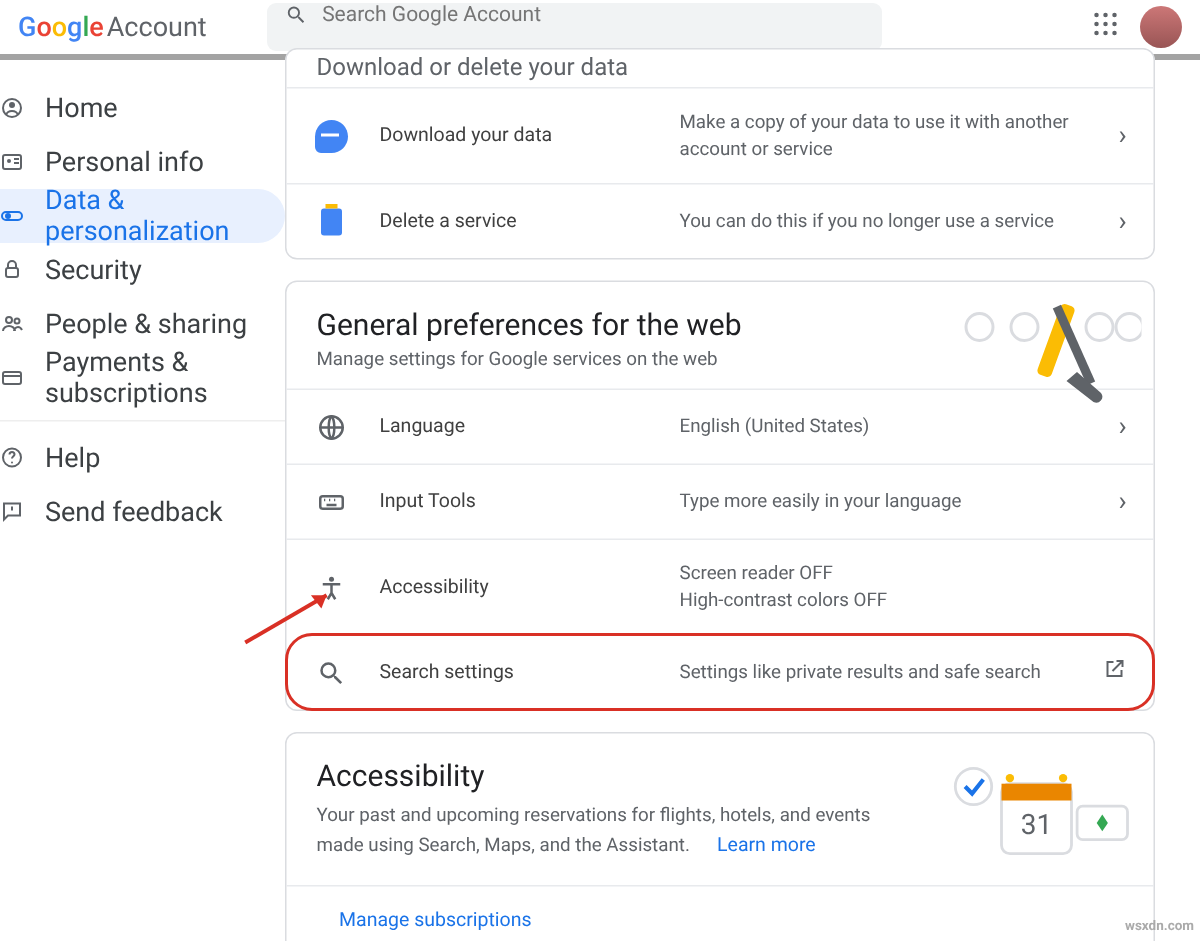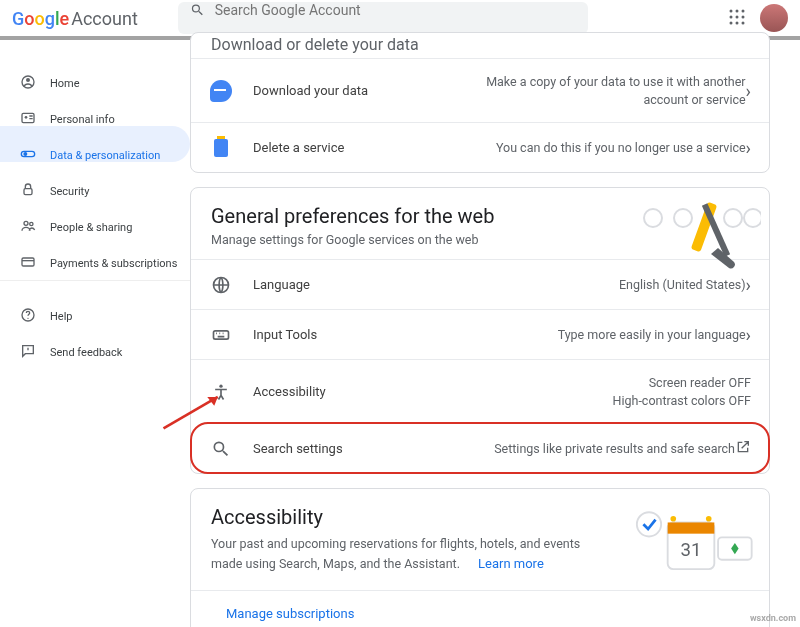--- a/index.html
+++ b/index.html
@@ -8,36 +8,36 @@
 .logo-g { font-size: 18px; font-weight: 500; }
 .logo-g span:nth-child(1){color:#4285F4}.logo-g span:nth-child(2){color:#EA4335}.logo-g span:nth-child(3){color:#FBBC05}.logo-g span:nth-child(4){color:#4285F4}.logo-g span:nth-child(5){color:#34A853}.logo-g span:nth-child(6){color:#EA4335}
 .logo-acct { font-size: 18px; color:#5f6368; margin-left:2px; font-weight:400; }
 .searchbox { margin-left: 40px; background:#f1f3f4; border-radius:6px; height:32px; display:flex; align-items:flex-start; padding:0 12px; width:410px; }
 .searchbox input { border:none; background:transparent; outline:none; font-size:14px; color:#5f6368; width:100%; }
 .top-spacer { flex:1; }
 .apps-icon svg { width:18px; height:18px; fill:#5f6368; }
 .avatar { width:28px; height:28px; border-radius:50%; background:linear-gradient(#c77,#955); margin-left:14px; }
 .layout { display:flex; }
 .sidebar { width:190px; padding-top:14px; }
-.side-item { display:flex; align-items:flex-end; height:36px; padding-left:20px; color:#3c4043; font-size:11px; cursor:pointer; border-radius:0 18px 18px 0; }
+.side-item { display:flex; align-items:center; height:36px; color:#3c4043; font-size:18px; cursor:pointer; border-radius:0 18px 18px 0; }
 .side-item.active { background:#e8f0fe; color:#1a73e8; }
 .side-item .ico { width:16px; height:16px; margin-right:14px; display:flex; align-items:center; justify-content:center; }
 .side-item .ico svg { width:16px; height:16px; fill:#5f6368; }
 .side-item.active .ico svg { fill:#1a73e8; }
 .side-sep { border-top:1px solid #eee; margin:10px 0 6px 0; }
 .main { flex:1; padding-right:30px; }
 .card { border:1px solid #dadce0; border-radius:8px; margin-bottom:14px; background:#fff; }
 .card-title { font-size:20px; color:#202124; padding:16px 20px 4px; }
 .card-sub { font-size:12.5px; color:#5f6368; padding:0 20px 12px; }
 .row { display:flex; align-items:center; padding:14px 18px; border-top:1px solid #e8eaed; }
 .row:first-of-type { border-top:none; }
 .ricon { width:24px; margin-right:20px; display:flex; justify-content:center; }
 .ricon svg { width:20px; height:20px; fill:#5f6368; }
 .rlabel { width:200px; font-size:13px; color:#404040; }
-.rdesc { flex:1; font-size:12.5px; color:#5f6368; line-height:1.4;text-align:right; }
+.rdesc { flex:1; font-size:12.5px; color:#5f6368; line-height:1.4; }
 .chev { color:#5f6368; font-size:18px; }
 .highlight { outline:2px solid #d93025; outline-offset:-1px;border-radius:17px; }
 .arrow { position:absolute; left:160px; top:385px; z-index:5; }
 .arrow svg { width:70px; height:50px; }
 .cloud-ico { width:22px; height:22px; background:#4285F4; border-radius:50% 50% 50% 4px; position:relative; }
 .cloud-ico::after{content:"";position:absolute;left:4px;top:9px;width:12px;height:2px;background:#fff;}
 .trash-ico { width:14px; height:18px; background:#4285F4; border-radius:2px; position:relative;}
 .trash-ico::before{content:"";position:absolute;top:-3px;left:3px;width:8px;height:3px;background:#fbbc04;}
 .illus { position:absolute; right:50px; width:110px; height:70px; pointer-events:none; }
 .illus.tools { top:200px; }

